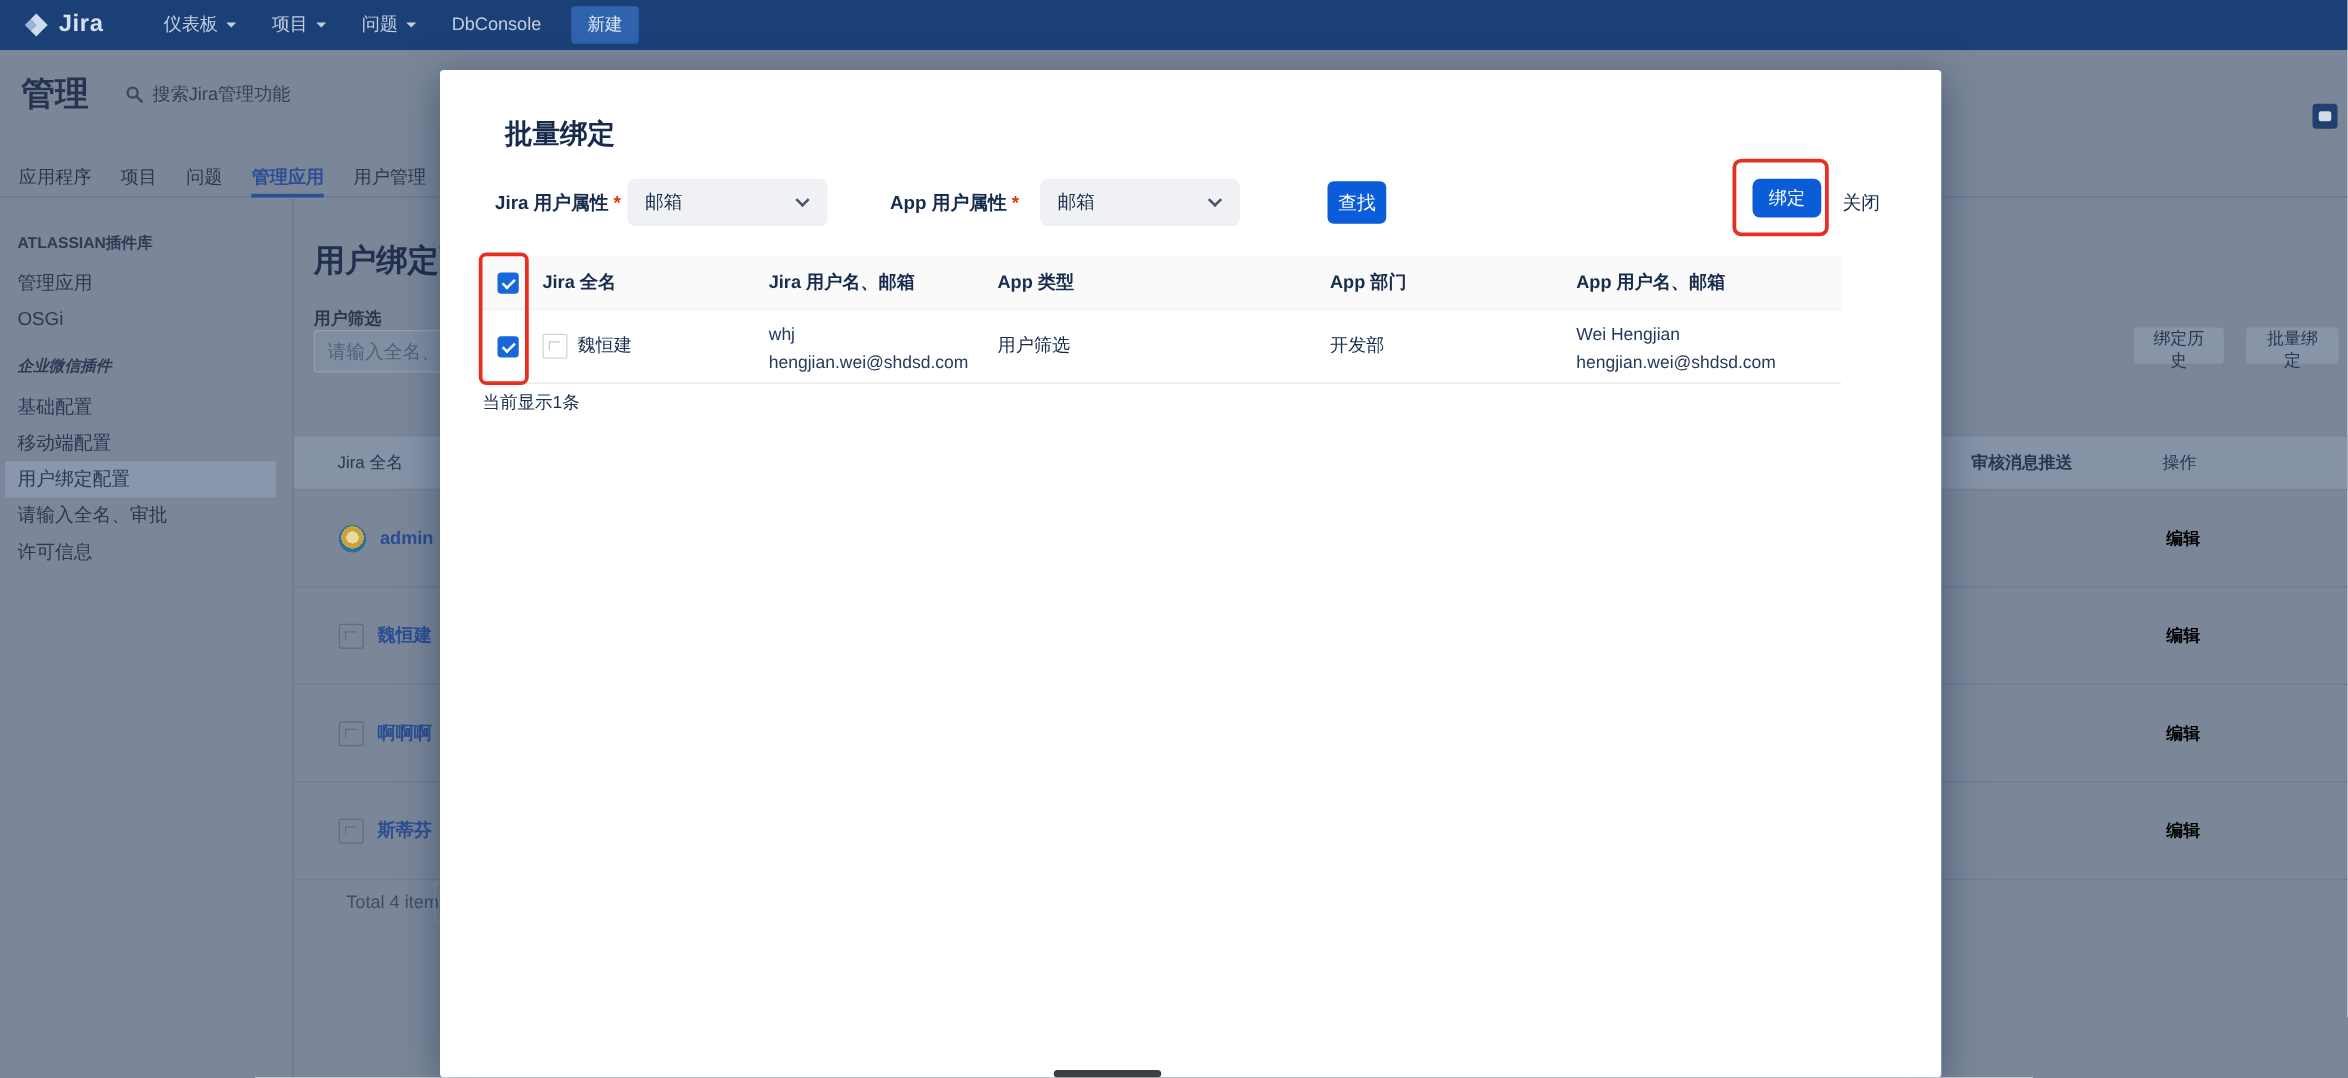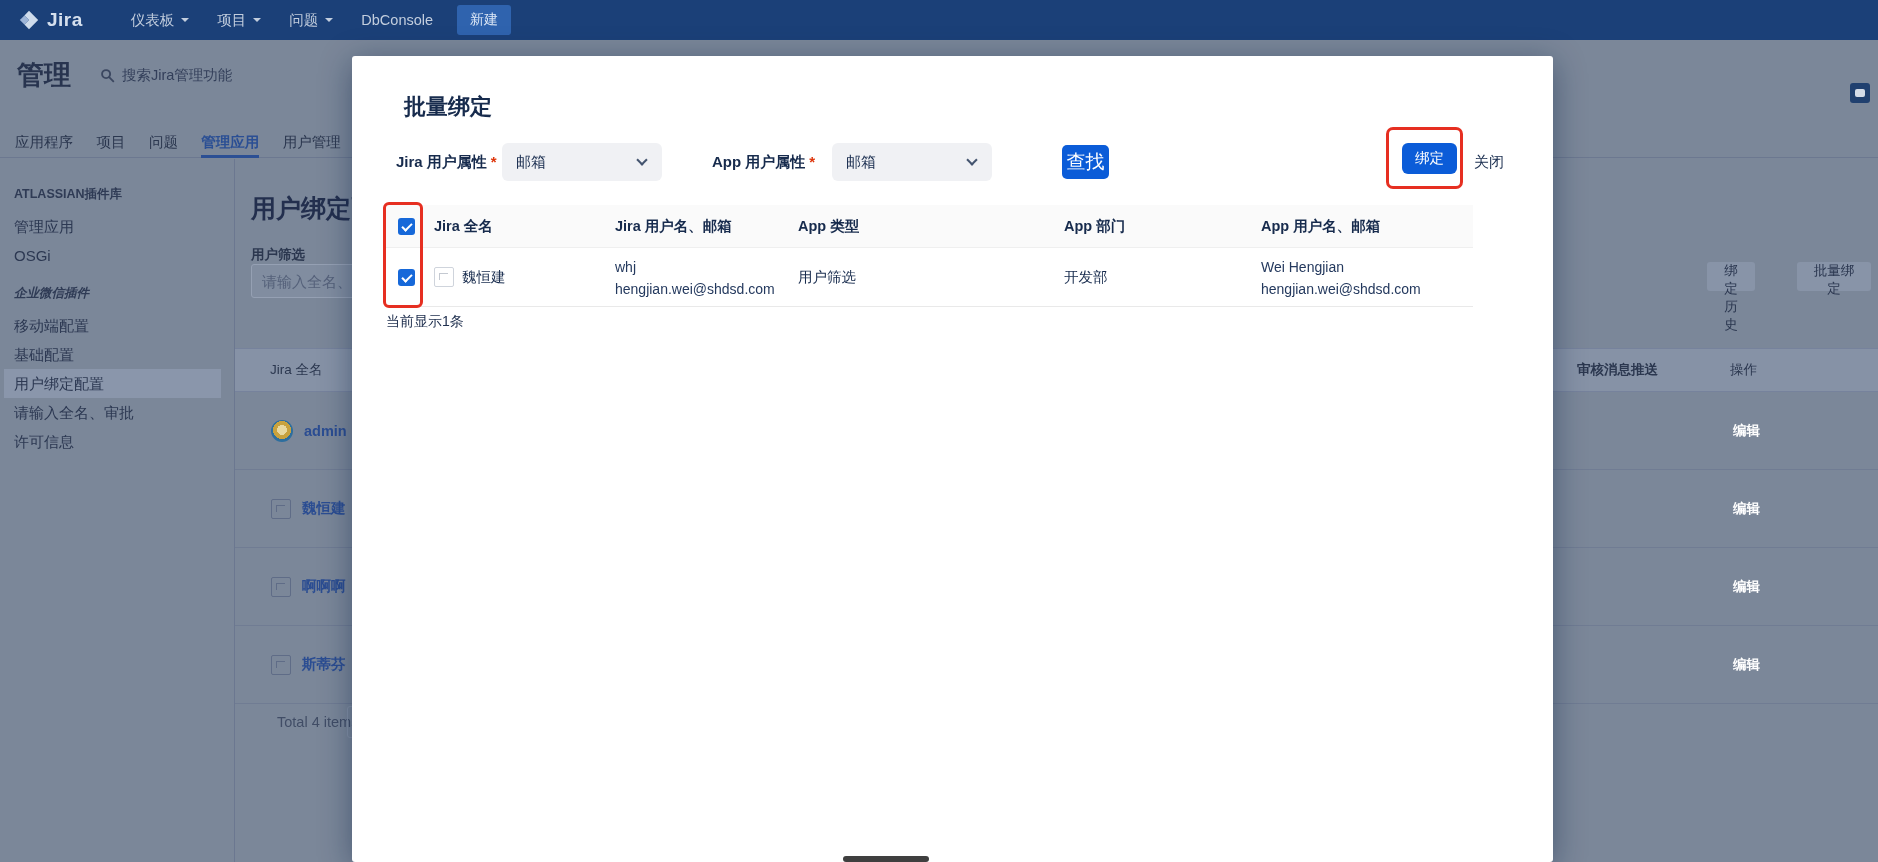--- a/index.html
+++ b/index.html
@@ -59,29 +59,29 @@
   .content { position:absolute; left:235px; top:158px; width:1643px; height:704px; }
   .page-title { position:absolute; left:16px; top:34px; font-size:25px; font-weight:bold; color:#232f4e; white-space:nowrap; }
   .filter-label { position:absolute; left:16px; top:88px; font-size:13.5px; font-weight:bold; color:#2b374f; }
   .filter-input { position:absolute; left:16px; top:106px; width:260px; height:34px; background:#818da0;
                   border:1px solid #95a0b3; border-radius:3px; color:#39455e; font-size:15px; padding:0 10px;
                   outline:none; font-family:"Liberation Sans", sans-serif; }
   .filter-input::placeholder { color:#55617a; }
   .dim-btn { position:absolute; top:104px; height:29px; background:#8894a8; border:none; border-radius:3px;
              font-size:13.5px; color:#2a364f; cursor:pointer; padding:0 12px;
              font-family:"Liberation Sans", sans-serif; }
-  .btn-history { left:1472px; width:48px; }
+  .btn-history { left:1472px; width:72px; }
   .btn-batch { left:1562px; width:74px; }
   .bg-thead { position:absolute; left:0; top:190px; width:1643px; height:44px; background:#8692a6;
               border-top:1px solid #76829c; border-bottom:1px solid #76829c; }
   .bg-th { position:absolute; top:0; line-height:42px; font-size:13.5px; color:#2b374f; }
   .bg-rows { position:absolute; left:0; top:234px; width:1643px; }
   .bg-row { position:relative; height:78px; border-bottom:1px solid #707c93; display:flex; align-items:center; padding-left:36px; gap:11px; }
   .bg-name { font-size:14.5px; font-weight:bold; color:#2b4d92; cursor:pointer; }
-  .edit-link { position:absolute; left:1498px; font-size:13.5px; font-weight:bold; color:#ffffff; cursor:pointer; }
+  .edit-link { position:absolute; left:1498px; font-size:13.5px; font-weight:bold; color:#000000; cursor:pointer; }
   .av-round { width:22px; height:22px; border-radius:50%;
               background:radial-gradient(circle at 50% 45%, #e8d9a0 0 30%, #c8a23e 30% 55%, #2d6e9e 55%); }
   .av-square { width:20px; height:20px; border:1.5px solid #5f6c87; border-radius:2px; position:relative; }
   .av-square::after { content:""; position:absolute; left:4px; top:5px; width:8px; height:6px;
                       border-left:1.5px solid #5f6c87; border-top:1.5px solid #5f6c87; }
   .total-text { position:absolute; left:42px; top:556px; font-size:14.5px; color:#414d66; }
   .pager-box { position:absolute; left:112px; top:548px; width:40px; height:32px; border:1px solid #8793a7;
                border-radius:3px; text-align:center; line-height:30px; color:#4a5670; font-size:15px; cursor:pointer; }
 
   
@@ -91,21 +91,21 @@
   .m-label { position:absolute; top:97px; font-size:15px; font-weight:bold; color:#172b4d; white-space:nowrap; }
   .m-label .req { color:#de350b; margin-left:4px; }
   .lab1 { left:44px; } .lab2 { left:360px; }
   .m-select { position:absolute; top:87px; width:160px; height:38px; background:#f0f1f4; border-radius:6px;
               font-size:15px; color:#172b4d; line-height:38px; padding-left:14px; cursor:pointer; }
   .sel1 { left:150px; } .sel2 { left:480px; }
   .chev { position:absolute; right:16px; top:13px; width:8px; height:8px;
           border-right:2px solid #44546f; border-bottom:2px solid #44546f; transform:rotate(45deg); }
   .btn-blue { background:#0b5cd8; color:#ffffff; border:none; border-radius:5px; cursor:pointer;
               font-family:"Liberation Sans", sans-serif; }
-  .btn-find { position:absolute; left:710px; top:89px; width:47px; height:34px; font-size:19px; }
+  .btn-find { position:absolute; left:710px; top:89px; width:47px; height:34px; font-size:15px; }
   .btn-bind { position:absolute; left:1050px; top:87px; width:55px; height:31px; font-size:14.5px; border-radius:6px; }
   .link-close { position:absolute; left:1122px; top:97px; font-size:15px; color:#172b4d; cursor:pointer; }
   .red-rect { position:absolute; border:3px solid #e62f21; border-radius:7px; pointer-events:none; }
   .rr-bind { left:1034px; top:71px; width:77px; height:62px; }
   .rr-check { left:31px; top:146px; width:40px; height:106px; border-radius:6px; }
 
   .m-table { position:absolute; left:33px; top:149px; width:1088px; }
   .m-thead { position:relative; height:43px; background:#fafafa; border-bottom:1px solid #efefef; }
   .m-th { position:absolute; top:0; line-height:43px; font-size:14.5px; font-weight:bold; color:#172b4d; white-space:nowrap; }
   .m-row { position:relative; height:59px; background:#fff; border-bottom:1px solid #e9e9e9; }
@@ -175,22 +175,22 @@
   <span class="tab active">管理应用</span>
   <span class="tab">用户管理</span>
   <span class="tab">最</span>
 </div>
 
 <div class="sidebar">
   <div class="side-h">ATLASSIAN插件库</div>
   <div class="side-item">管理应用</div>
   <div class="side-item">OSGi</div>
   <div class="side-h second">企业微信插件</div>
+  <div class="side-item">基础配置</div>
   <div class="side-item">移动端配置</div>
-  <div class="side-item">基础配置</div>
   <div class="side-item active">用户绑定配置</div>
   <div class="side-item">请输入全名、审批</div>
   <div class="side-item">许可信息</div>
 </div>
 
 <div class="content">
   <div class="page-title">用户绑定配置</div>
   <div class="filter-label">用户筛选</div>
   <input class="filter-input" placeholder="请输入全名、用" style="">
   <button class="dim-btn btn-history">绑定历史</button>

